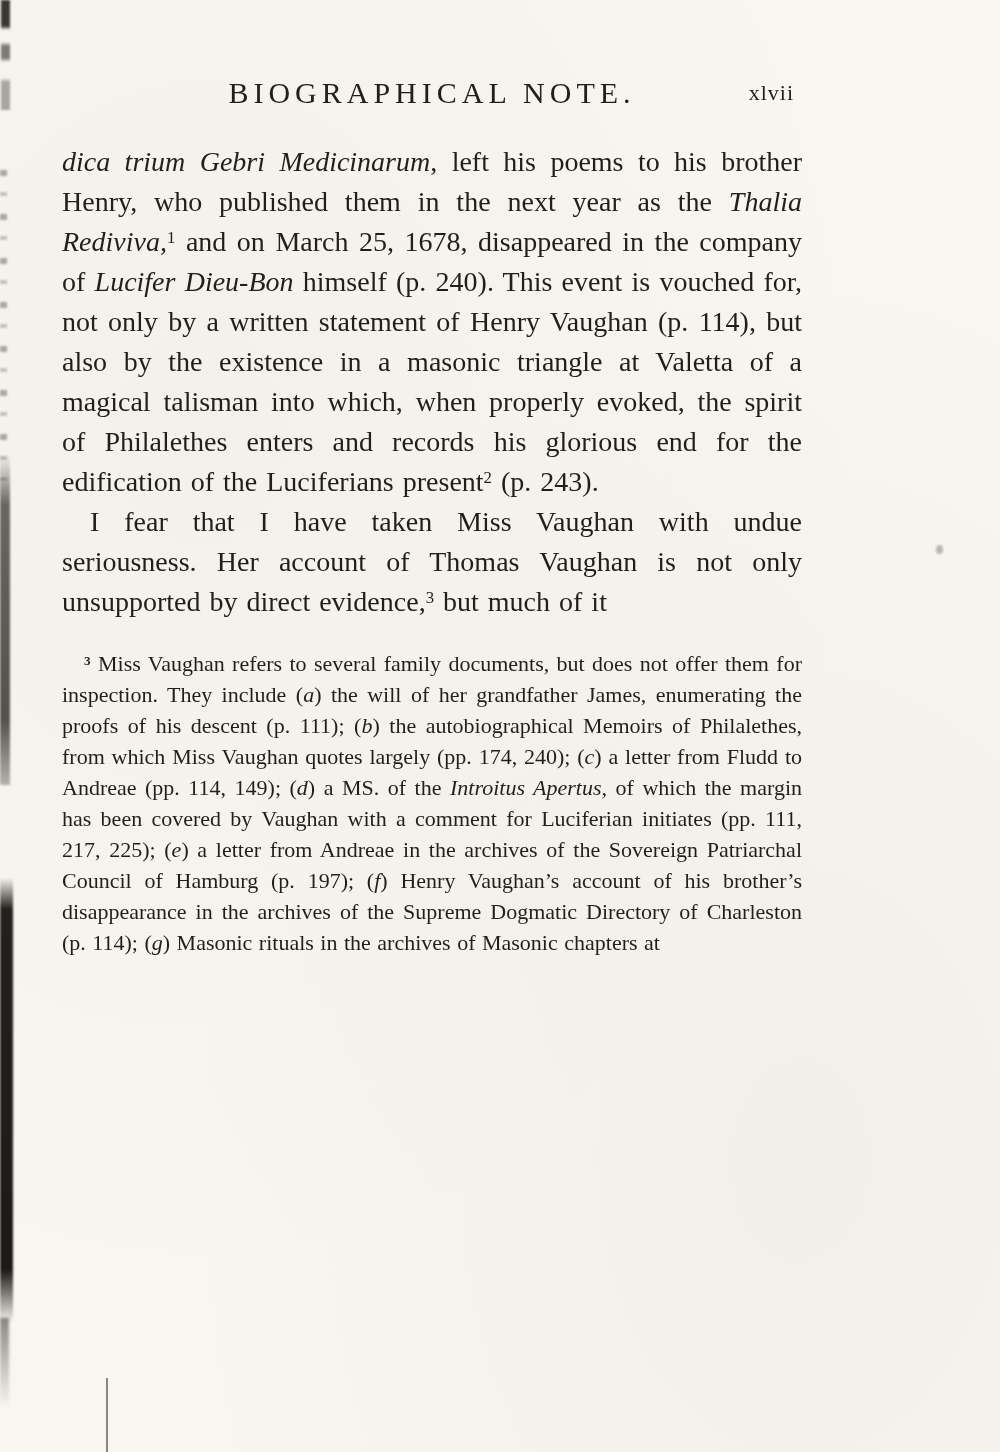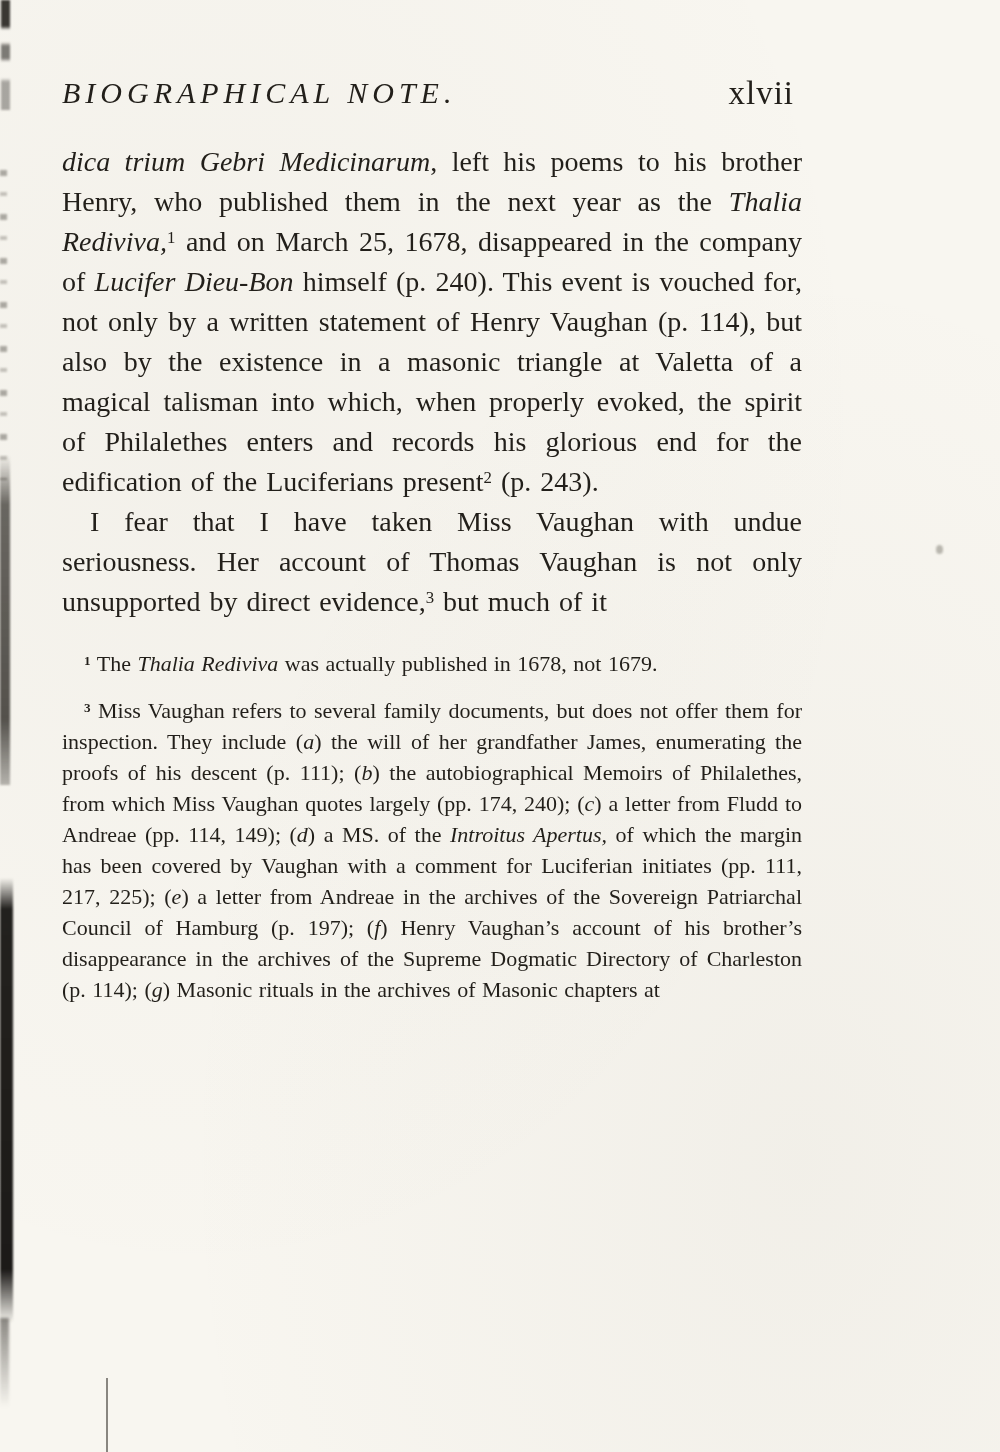--- a/index.html
+++ b/index.html
@@ -65,28 +65,28 @@
   }
 
   
   .content{
     position:absolute;left:62px;top:70px;width:740px;
   }
   .running-head{
     position:relative;height:46px;margin-bottom:26px;
   }
   .running-head .title{
-    display:block;margin:0;
-    font-style:italic;font-weight:normal;
+    display:block;margin:0;text-align:center;
+    font-weight:normal;
     font-size:30px;letter-spacing:5px;
     line-height:46px;
   }
   .running-head .folio{
     position:absolute;right:8px;top:0;
-    font-size:33px;line-height:46px;letter-spacing:1px;
+    font-size:22px;line-height:46px;letter-spacing:1px;
   }
   .body-text{
     font-size:28px;line-height:40px;
     text-align:justify;
     word-spacing:2px;
   }
   .body-text p{margin:0;}
   .body-text p.indented{text-indent:28px;}
   sup{
     font-size:.6em;line-height:0;
@@ -121,18 +121,17 @@
       <h1 class="title">BIOGRAPHICAL NOTE.</h1>
       <span class="folio">xlvii</span>
     </header>
 
     <section class="body-text">
       <p><i>dica trium Gebri Medicinarum</i>, left his poems to his brother Henry, who published them in the next year as the <i>Thalia Rediviva,</i><sup>1</sup> and on March 25, 1678, disappeared in the company of <i>Lucifer Dieu-Bon</i> himself (p. 240). This event is vouched for, not only by a written statement of Henry Vaughan (p. 114), but also by the existence in a masonic triangle at Valetta of a magical talisman into which, when properly evoked, the spirit of Philalethes enters and records his glorious end for the edification of the Luciferians present<sup>2</sup> (p. 243).</p>
       <p class="indented">I fear that I have taken Miss Vaughan with undue seriousness. Her account of Thomas Vaughan is not only unsupported by direct evidence,<sup>3</sup> but much of it</p>
     </section>
 
     <section class="footnotes">
-      <p><sup>1</sup> The <i>Thalia Rediviva</i> was actually published in 1678, not 1679.</p>
       <p><sup>3</sup> Miss Vaughan refers to several family documents, but does not offer them for inspection. They include (<i>a</i>) the will of her grandfather James, enumerating the proofs of his descent (p. 111); (<i>b</i>) the autobiographical Memoirs of Philalethes, from which Miss Vaughan quotes largely (pp. 174, 240); (<i>c</i>) a letter from Fludd to Andreae (pp. 114, 149); (<i>d</i>) a MS. of the <i>Introitus Apertus,</i> of which the margin has been covered by Vaughan with a comment for Luciferian initiates (pp. 111, 217, 225); (<i>e</i>) a letter from Andreae in the archives of the Sovereign Patriarchal Council of Hamburg (p. 197); (<i>f</i>) Henry Vaughan’s account of his brother’s disappearance in the archives of the Supreme Dogmatic Directory of Charleston (p. 114); (<i>g</i>) Masonic rituals in the archives of Masonic chapters at</p>
     </section>
 
   </div>
 </div>
 
 </body></html>

